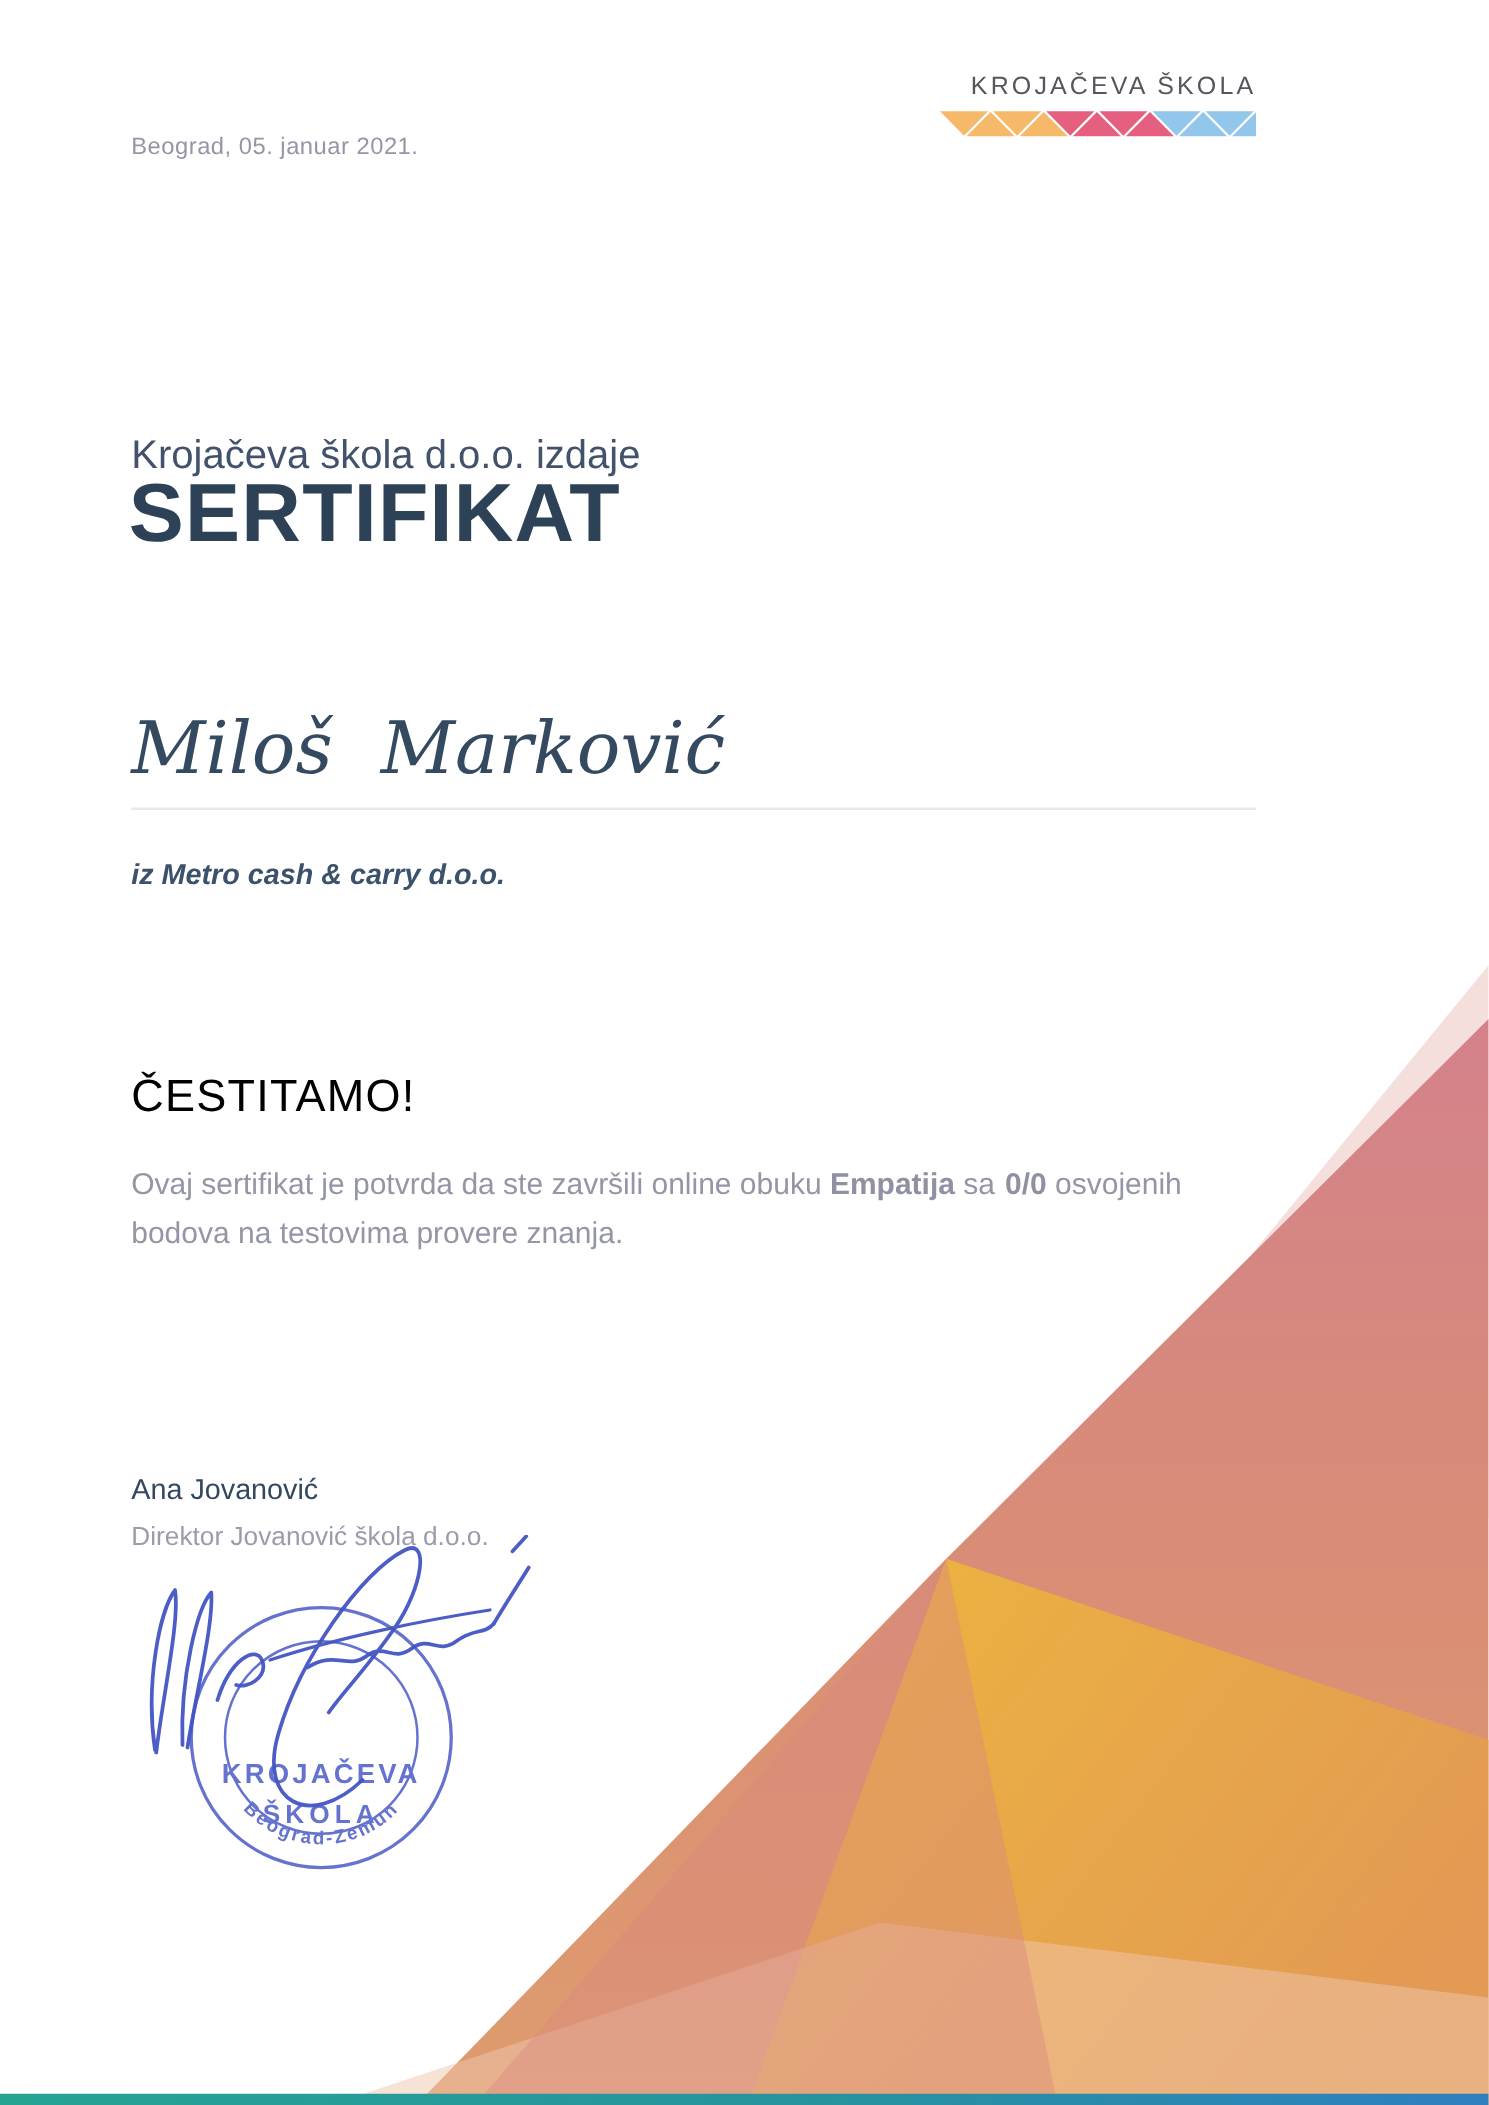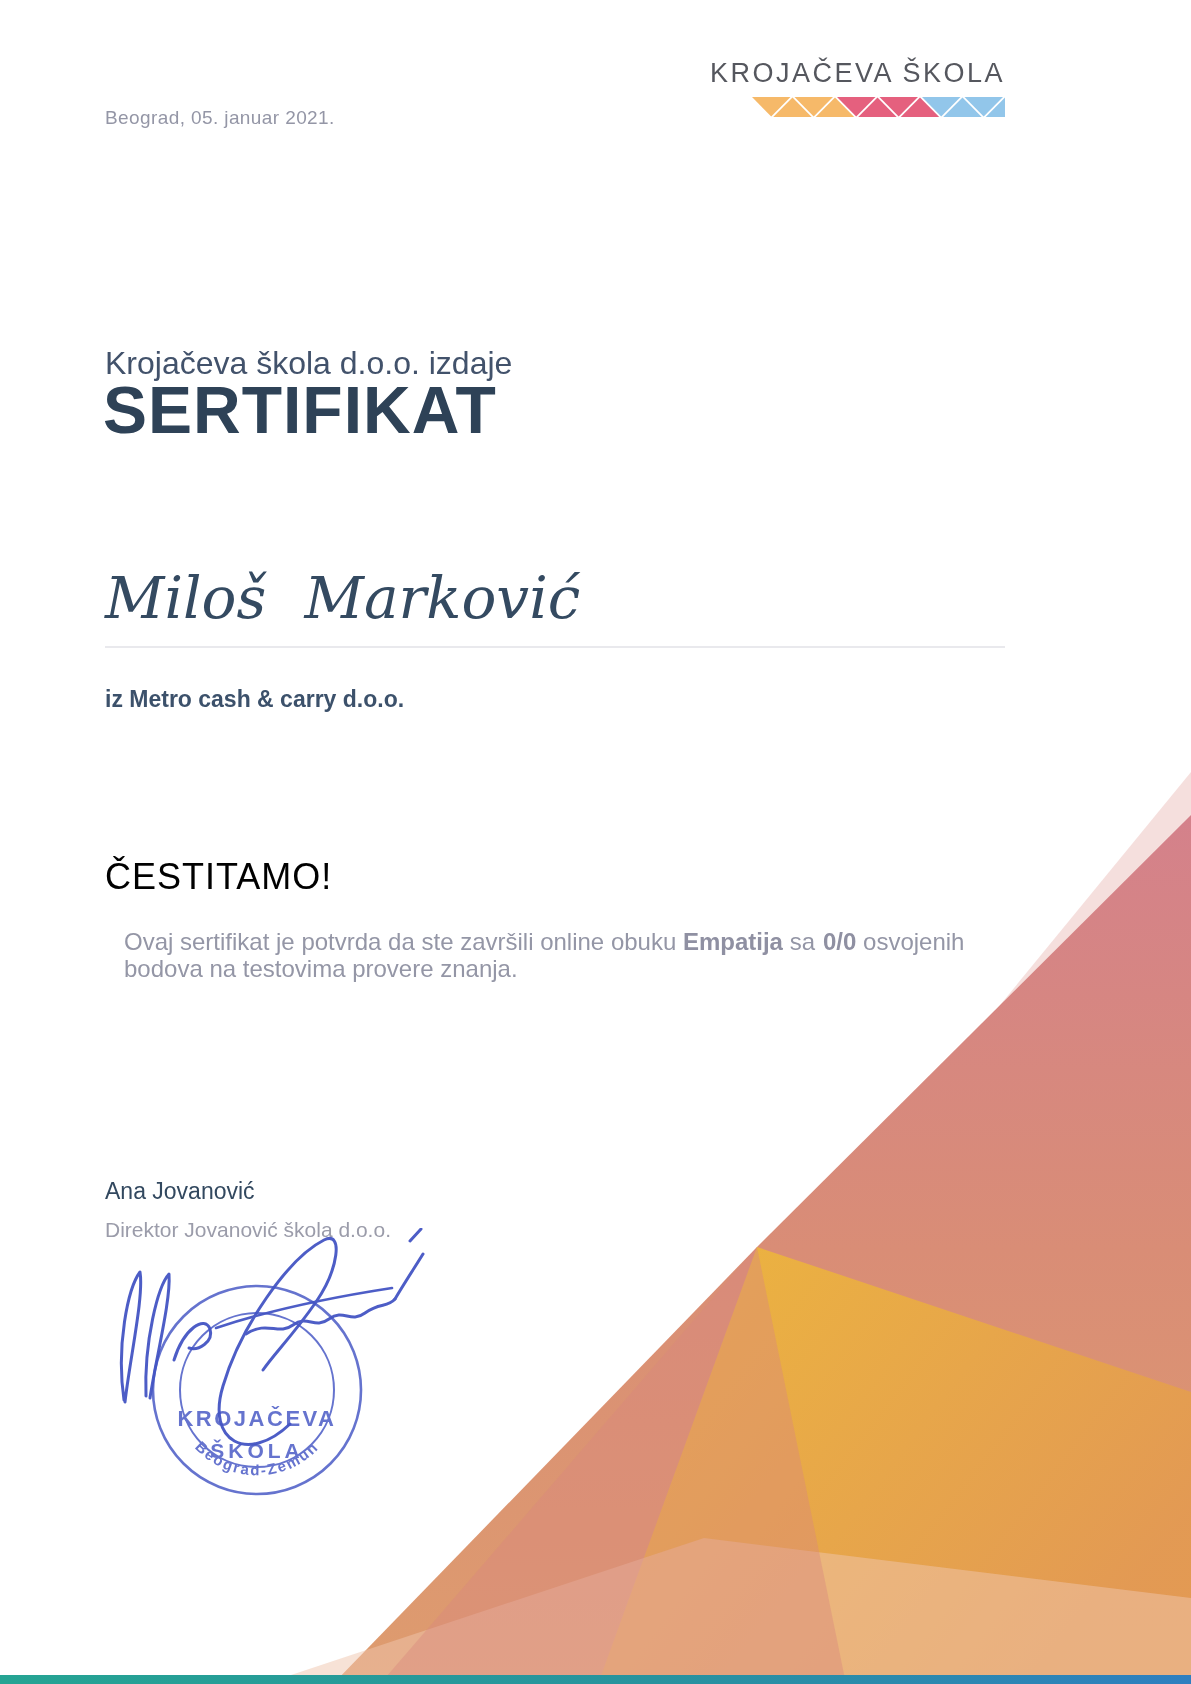--- a/index.html
+++ b/index.html
@@ -8,39 +8,39 @@
     width:1191px;height:1684px;
     background:#ffffff;
     overflow:hidden;
     font-family:"Liberation Sans",sans-serif;
   }
   #bg-svg{position:absolute;left:0;top:0;z-index:0;}
   .layer{position:absolute;z-index:2;}
 
   .date{left:105px;top:107px;font-size:19px;letter-spacing:.4px;color:var(--c-gray);}
   .logo{right:186px;top:58px;text-align:right;}
-  .logo-text{font-size:27px;letter-spacing:2.5px;color:#55575e;white-space:nowrap;}
+  .logo-text{font-size:20px;letter-spacing:2.5px;color:#55575e;white-space:nowrap;}
   .logo-strip{margin-top:7px;}
   .tri-o{fill:var(--c-orange);}
   .tri-p{fill:var(--c-pink);}
   .tri-b{fill:var(--c-blue);}
 
   .issuer{left:105px;top:345px;font-size:32px;color:#42526b;}
   .title{left:103px;top:372px;font-size:66px;font-weight:800;letter-spacing:1px;color:var(--c-navy);}
 
   .name{
     left:105px;top:564px;
     font-family:"DejaVu Serif",serif;font-style:italic;
     font-size:58px;color:#344a61;word-spacing:20px;white-space:nowrap;
   }
   .rule{left:105px;top:646px;width:900px;height:2px;background:#e9e9ed;}
-  .company{left:105px;top:686px;font-size:23px;font-weight:600;color:#3c516b;}
+  .company{left:105px;top:686px;font-size:23px;font-style:italic;font-weight:600;color:#3c516b;}
 
   .congrats-h{left:105px;top:856px;font-size:36px;font-weight:500;letter-spacing:1px;color:#000000;}
-  .para{left:105px;top:928px;width:880px;font-size:24px;line-height:27px;color:var(--c-gray);margin-left:19px;}
+  .para{left:105px;top:928px;width:880px;font-size:24px;line-height:39px;color:var(--c-gray);}
   .para .b{font-weight:700;color:#8f90a2;}
   .para .score{margin-left:8px;}
 
   .sig-name{left:105px;top:1178px;font-size:23px;color:#32485f;text-align:right;}
   .sig-role{left:105px;top:1218px;font-size:21px;color:#9b9caa;}
 
   #sig-svg{position:absolute;left:88px;top:1228px;z-index:2;}
   .ink{stroke:var(--c-stampblue);fill:none;stroke-linecap:round;stroke-linejoin:round;}
   .stamp-text{fill:var(--c-stampblue);font-family:"Liberation Sans",sans-serif;font-weight:bold;}
 

